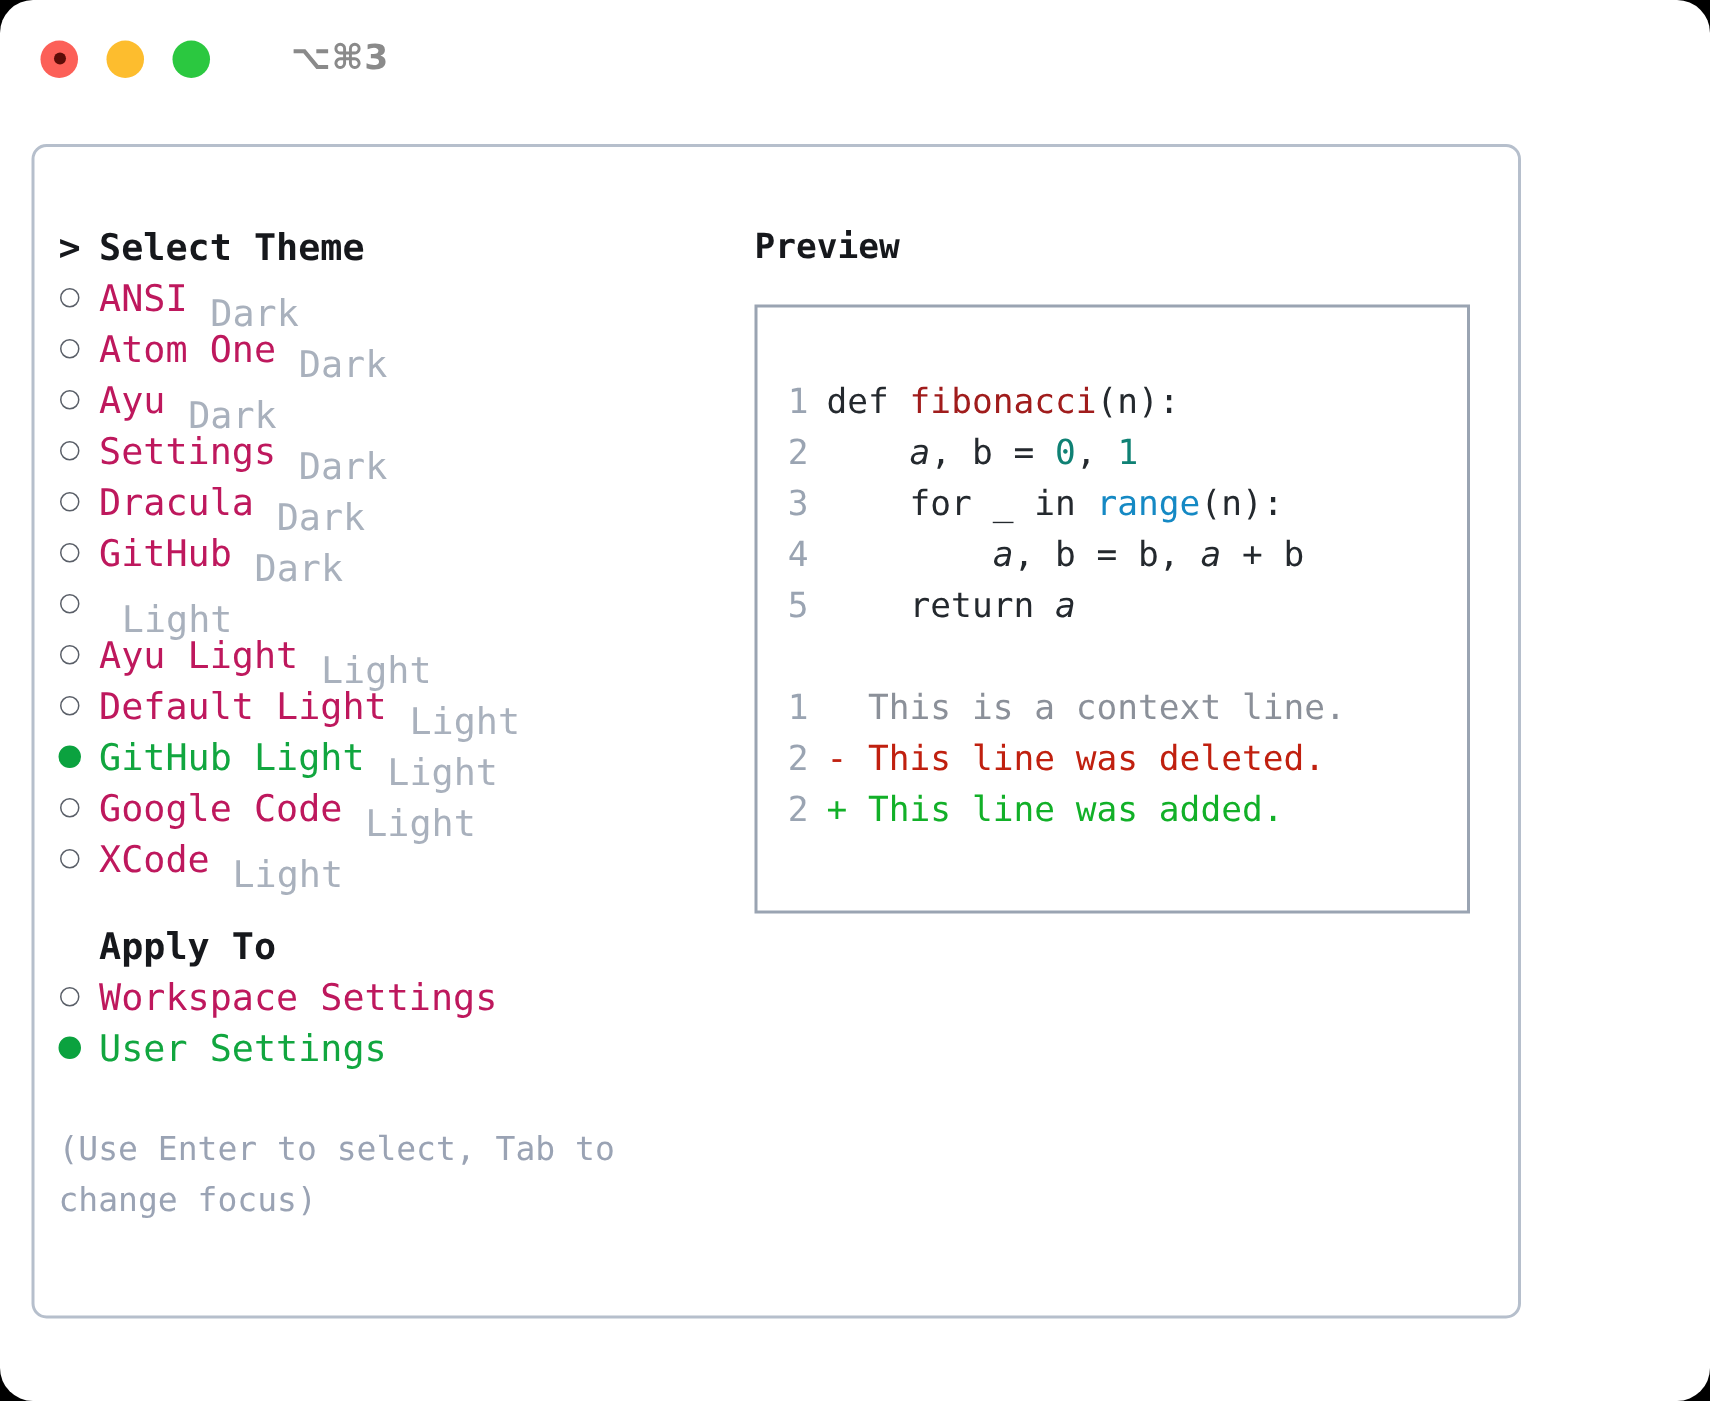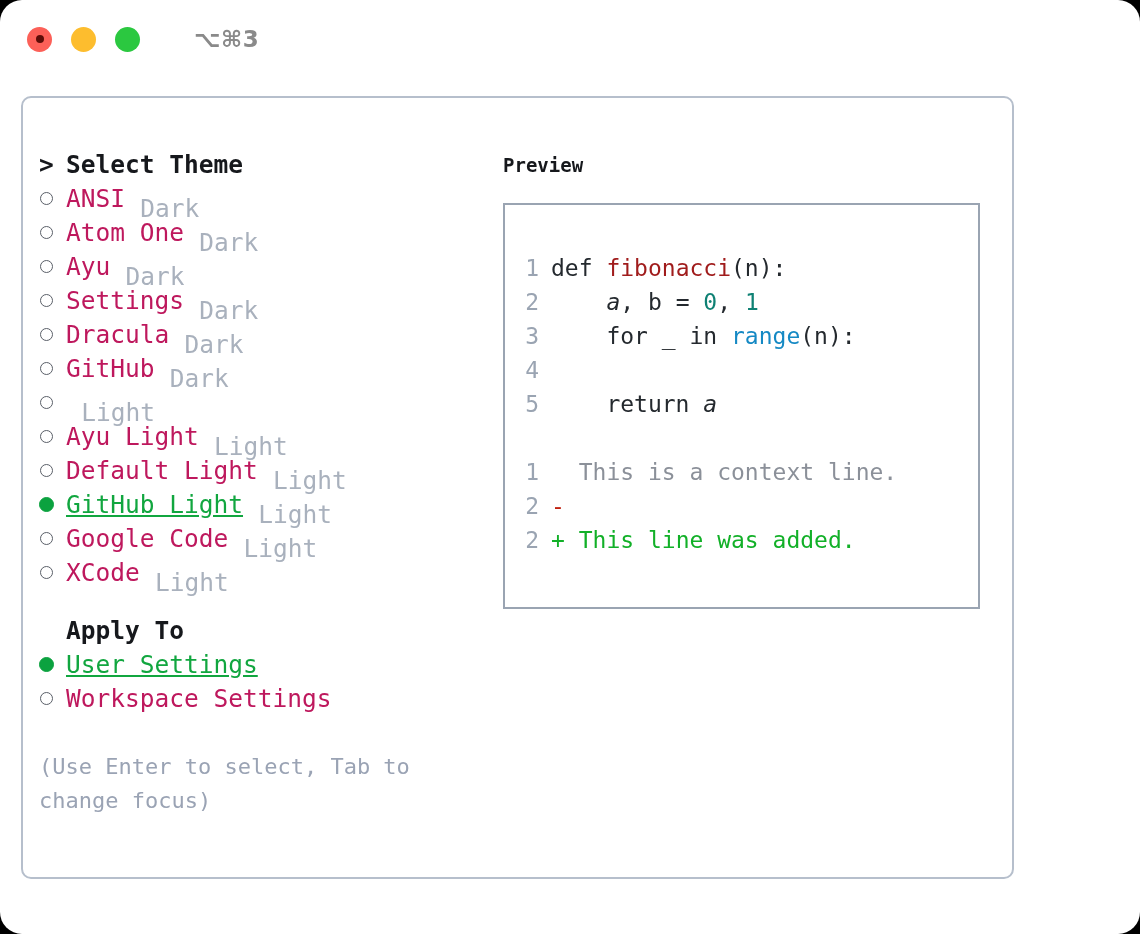--- a/index.html
+++ b/index.html
@@ -142,21 +142,21 @@
   .bullet.filled::before {
     background: #0ba23f;
     border-color: #0ba23f;
     width: 15px;
     height: 15px;
     margin-top: -8px;
     left: 0px;
   }
 
   .theme-name { color: #be185d; }
-  .theme-name.selected { color: #11a63f; text-decoration: underline; }
+  .theme-name.selected { color: #11a63f; }
   .theme-kind {
     color: #a9b1bd;
     margin-left: 0.62em;
     margin-top: 20px;
   }
 
   .spacer-sm { height: 24px; }
   .spacer-md { height: 34px; }
 
   .apply-heading {
@@ -175,21 +175,21 @@
 
   
   .right-pane {
     position: absolute;
     left: 480px;
     top: 50px;
     width: 500px;
   }
 
   .preview-title {
-    font-size: 19px;
+    font-size: 23px;
     line-height: 34px;
     font-weight: 700;
     color: #16181c;
     margin-bottom: 21px;
   }
 
   .code-box {
     width: 477px;
     height: 406px;
     border: 2px solid #9aa4b2;
@@ -310,49 +310,49 @@
               <span class="theme-kind">Light</span>
             </div>
           </div>
 
         <div class="spacer-sm"></div>
 
         <div class="row apply-heading">Apply To</div>
 
         <div id="apply-list">
             <div class="row">
+              <span class="bullet"></span>
+              <span class="theme-name">Workspace Settings</span>
+            </div>
+            <div class="row">
               <span class="bullet filled"></span>
               <span class="theme-name selected">User Settings</span>
-            </div>
-            <div class="row">
-              <span class="bullet"></span>
-              <span class="theme-name">Workspace Settings</span>
             </div>
           </div>
 
         <div class="spacer-md"></div>
 
         <div class="hint">(Use Enter to select, Tab to change focus)</div>
       </div>
 
       <div class="right-pane">
         <div class="preview-title">Preview</div>
 
         <div class="code-box">
           <div id="code-lines">
               <div class="code-line"><span class="lineno">1</span><span><span class="code-text">def </span><span class="tok-func">fibonacci</span><span class="code-text">(n):</span></span></div>
               <div class="code-line"><span class="lineno">2</span><span><span class="code-text">    </span><span class="tok-var">a</span><span class="code-text">, </span><span class="code-text">b</span><span class="code-text"> = </span><span class="tok-num">0</span><span class="code-text">, </span><span class="tok-num">1</span></span></div>
               <div class="code-line"><span class="lineno">3</span><span><span class="code-text">    for _ in </span><span class="tok-call">range</span><span class="code-text">(n):</span></span></div>
-              <div class="code-line"><span class="lineno">4</span></div>
+              <div class="code-line"><span class="lineno">4</span><span><span class="code-text">        </span><span class="tok-var">a</span><span class="code-text">, b = b, </span><span class="tok-var">a</span><span class="code-text"> + b</span></span></div>
               <div class="code-line"><span class="lineno">5</span><span><span class="code-text">    return </span><span class="tok-var">a</span></span></div>
             </div>
           <div class="diff-gap"></div>
           <div id="diff-lines">
               <div class="code-line"><span class="lineno">1</span><span class="diff-ctx">  </span><span class="diff-ctx">This is a context line.</span></div>
-              <div class="code-line"><span class="lineno">2</span><span class="diff-del">- </span></div>
+              <div class="code-line"><span class="lineno">2</span><span class="diff-del">- </span><span class="diff-del">This line was deleted.</span></div>
               <div class="code-line"><span class="lineno">2</span><span class="diff-add">+ </span><span class="diff-add">This line was added.</span></div>
             </div>
         </div>
       </div>
 
     </div>
   </div>
 </div>
 
 </body></html>

